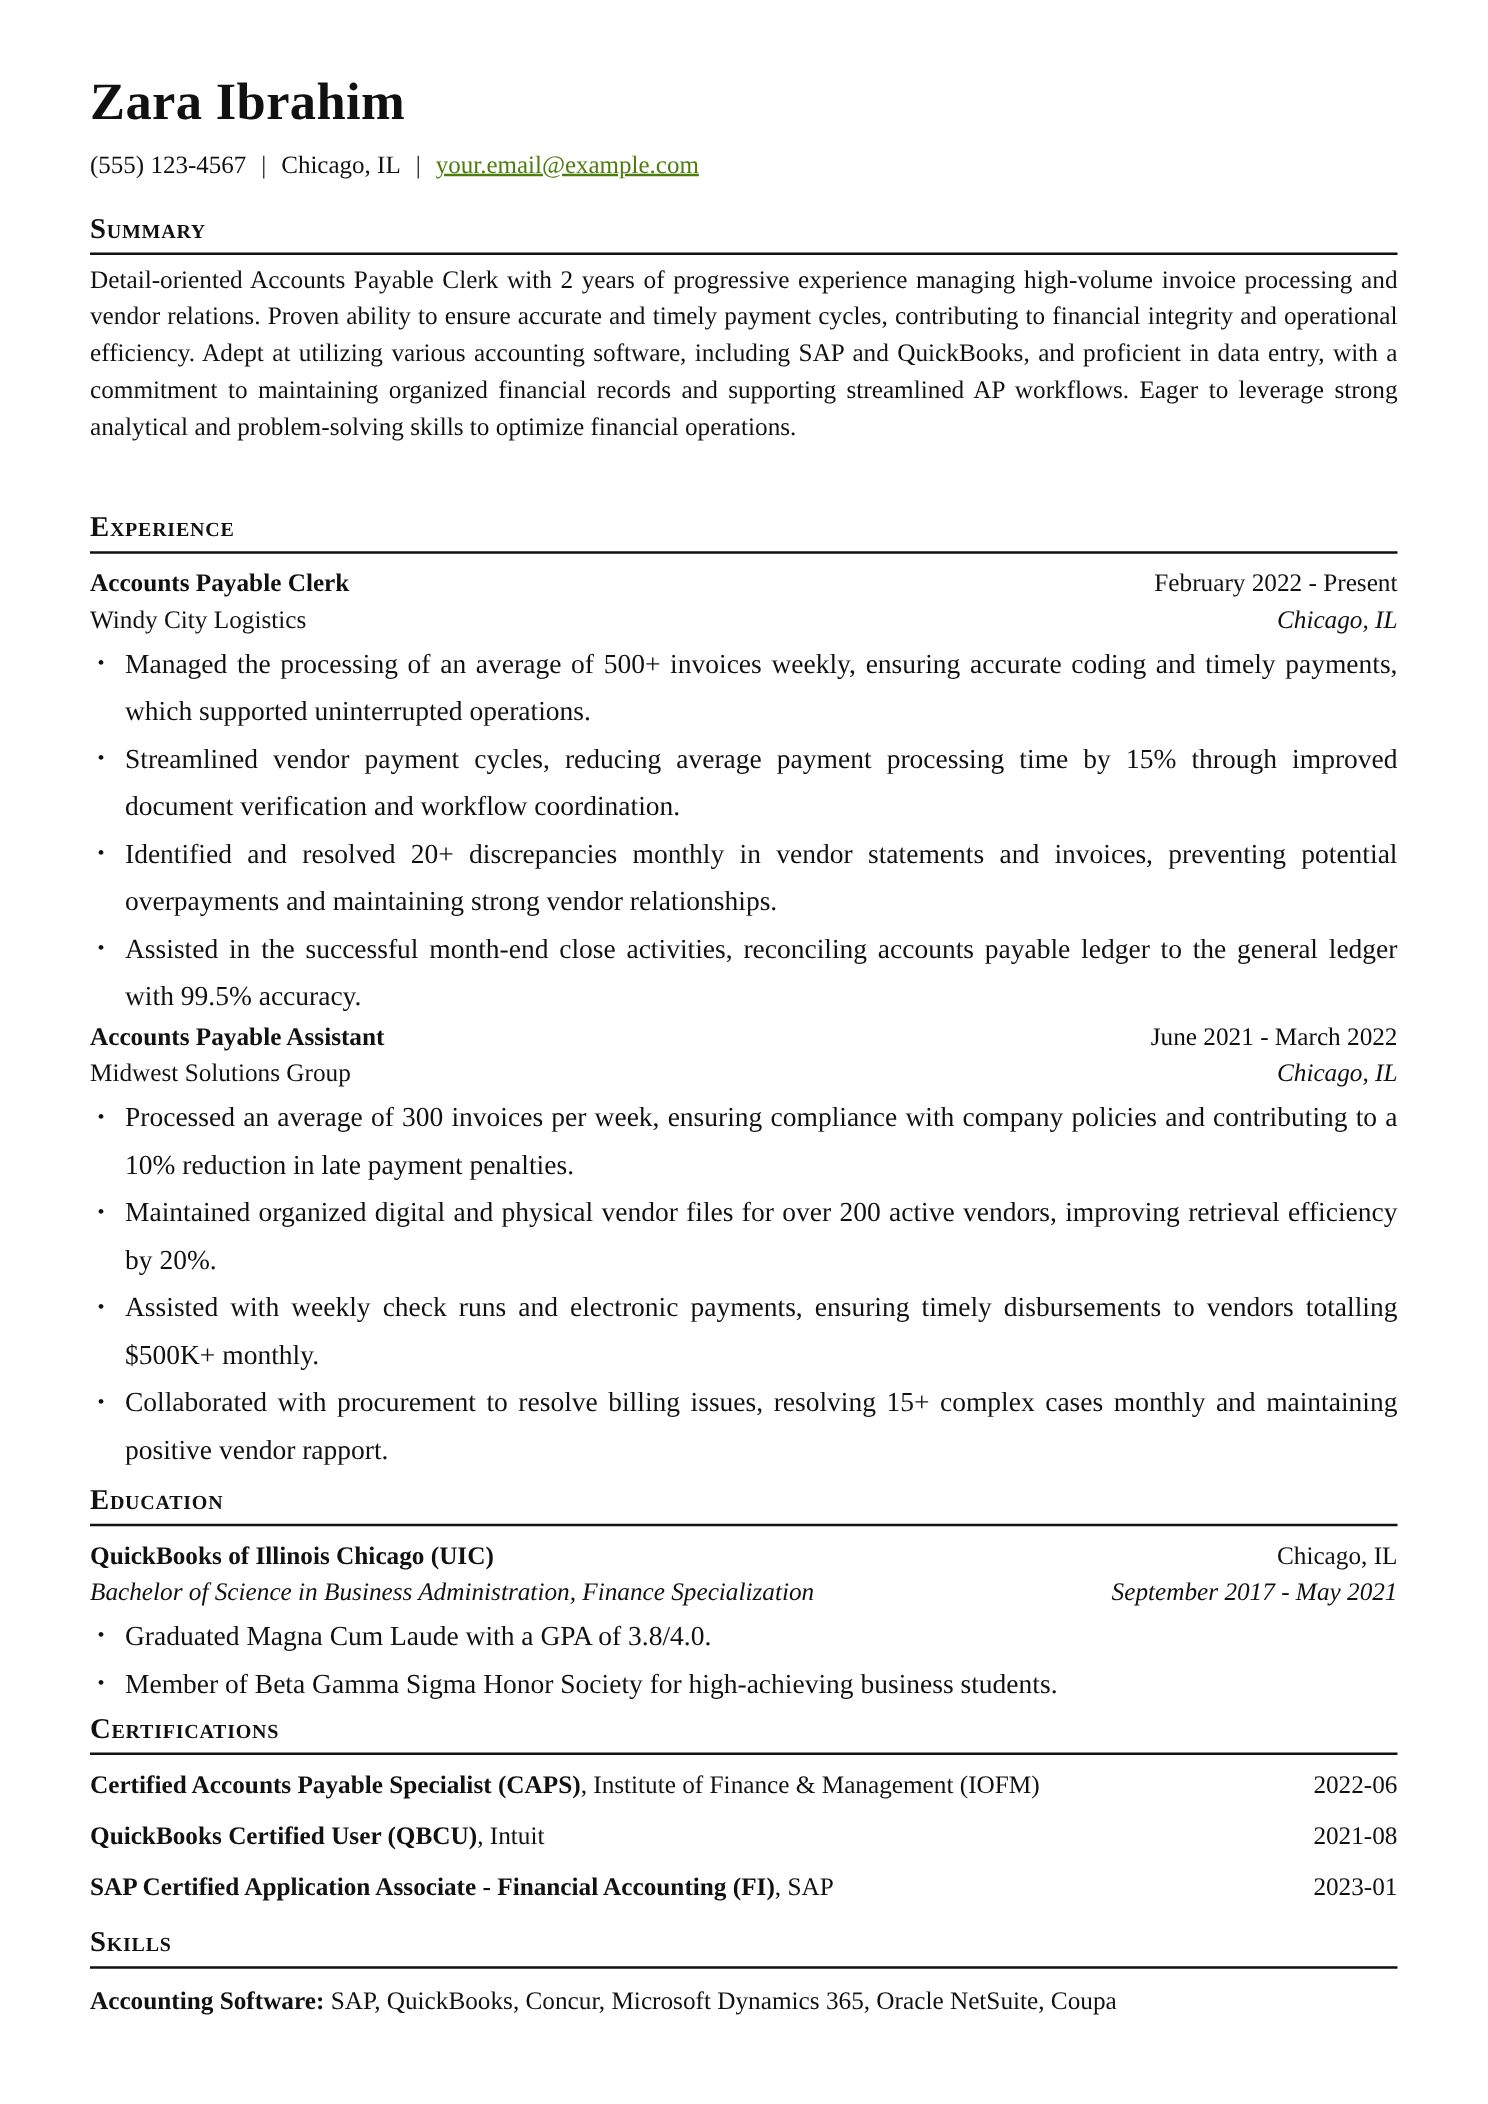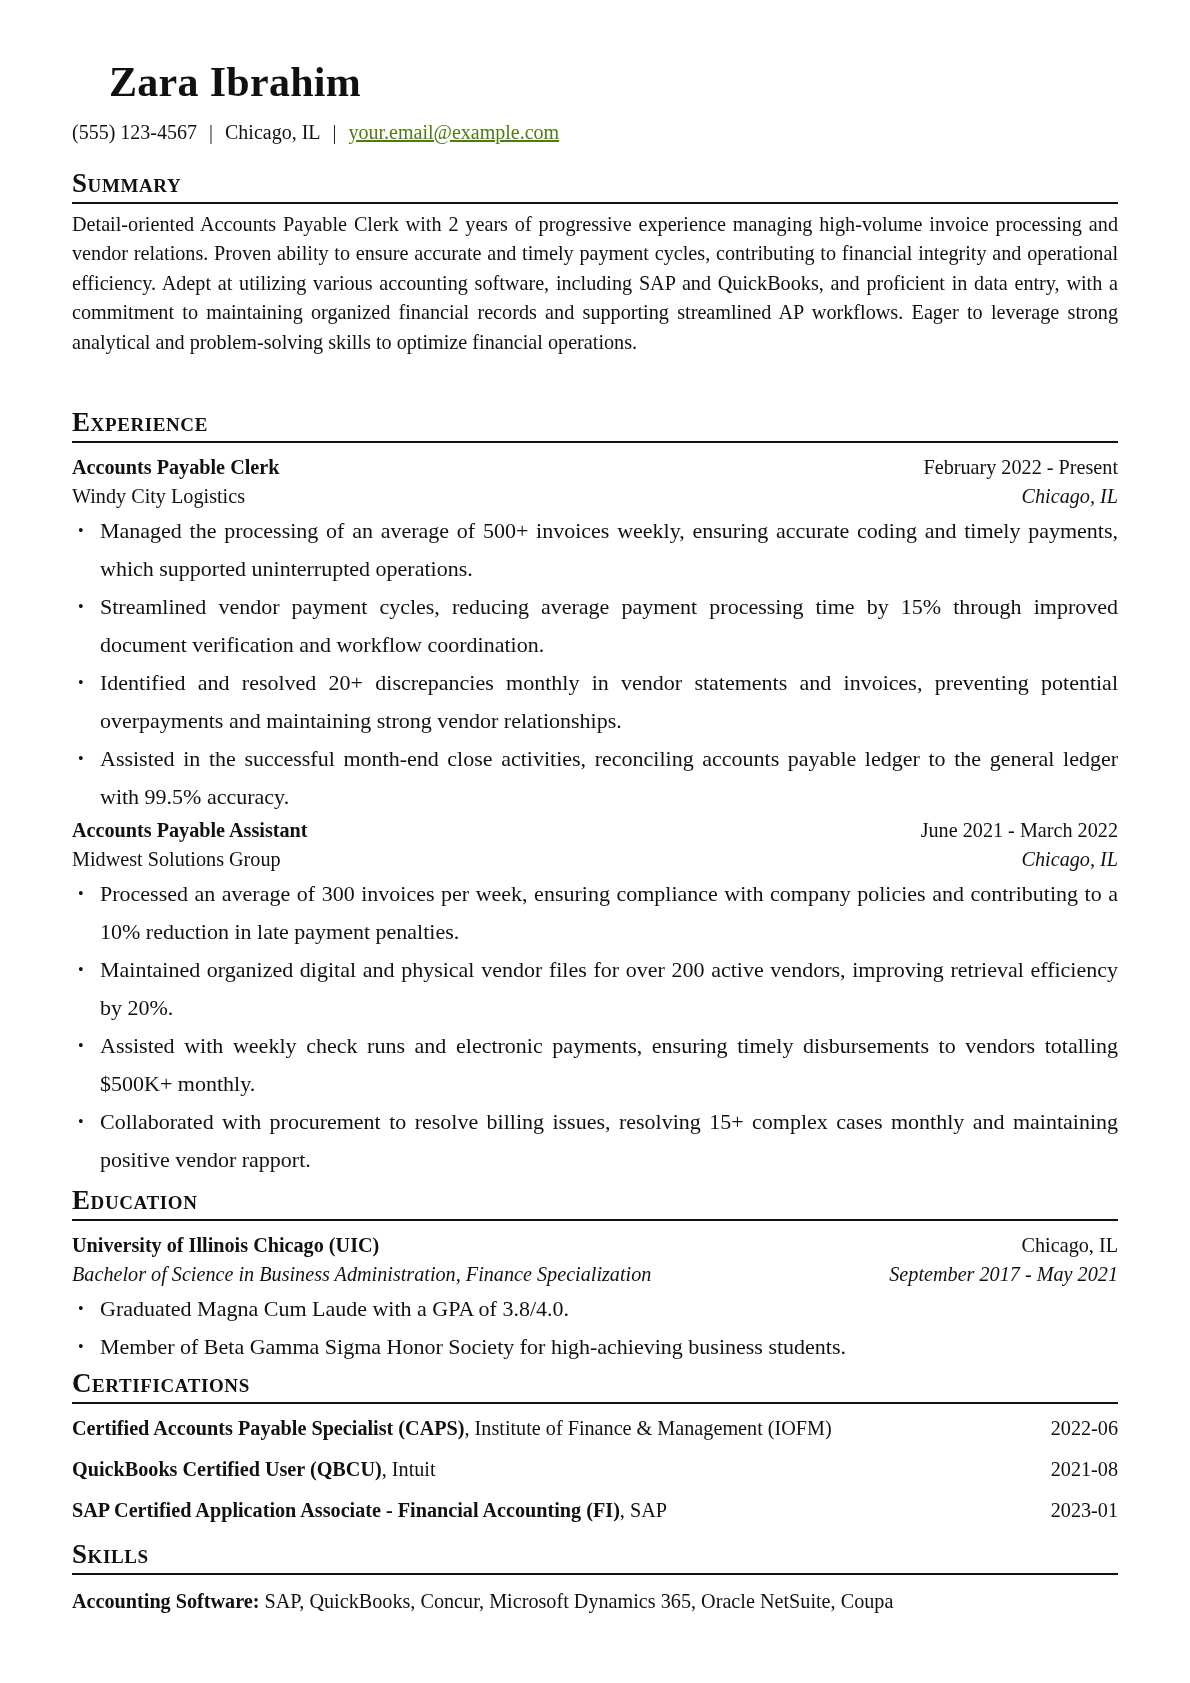--- a/index.html
+++ b/index.html
@@ -1,26 +1,26 @@
 <!DOCTYPE html>
 <html><head>
 <meta charset="utf-8">
 <style>
   html, body { margin: 0; padding: 0; background: #ffffff; }
   body { width: 1190px; height: 1683px; position: relative; overflow: hidden;
          font-family: "DejaVu Serif", "Liberation Serif", serif; color: #111; }
   .page { position: absolute; left: 72px; top: 0; width: 1046px; }
   .name { position: absolute; top: 58px; left: 0; font-size: 42px; font-weight: bold;
-          font-family: "Liberation Serif", serif; letter-spacing: 0.3px; margin-left: 37px; }
+          font-family: "Liberation Serif", serif; letter-spacing: 0.3px; }
   .contact { position: absolute; top: 121px; left: 0; font-size: 20px;
              font-family: "Liberation Serif", serif; white-space: nowrap; }
   .contact .sep { display: inline-block; margin: 0 12px; color: #222; }
   .contact a { color: #4d7c0f; text-decoration: underline; }
   .section { position: absolute; left: 0; width: 1046px; }
-  .sec-title { font-family: "Liberation Serif", serif; font-size: 27px; font-weight: bold;
+  .sec-title { font-family: "Liberation Serif", serif; font-size: 23px; font-weight: bold;
                font-variant: small-caps; letter-spacing: 0.6px; height: 26px; line-height: 26px; }
   .rule { height: 2px; background: #111; width: 100%; margin-top: 6px; }
   .text { font-family: "Liberation Serif", serif; font-size: 20.2px; line-height: 29.4px; text-align: justify; }
   .row { position: absolute; left: 0; width: 1046px; height: 29px; font-family: "Liberation Serif", serif;
          font-size: 20.2px; line-height: 29px; }
   .row .l { position: absolute; left: 0; white-space: nowrap; }
   .row .r { position: absolute; right: 0; white-space: nowrap; }
   .b { font-weight: bold; }
   .i { font-style: italic; }
   ul { list-style: none; margin: 0; padding: 0; }
@@ -79,21 +79,21 @@
     <li>Maintained organized digital and physical vendor files for over 200 active vendors, improving retrieval efficiency by 20%.</li>
     <li>Assisted with weekly check runs and electronic payments, ensuring timely disbursements to vendors totalling $500K+ monthly.</li>
     <li>Collaborated with procurement to resolve billing issues, resolving 15+ complex cases monthly and maintaining positive vendor rapport.</li>
   </ul>
 
   <div class="section" style="top:1187px;">
     <div class="sec-title">Education</div>
     <div class="rule"></div>
   </div>
   <div class="row" style="top:1231px;">
-    <span class="l b">University of Illinois Chicago (UIC)</span>
+    <span class="l b">QuickBooks of Illinois Chicago (UIC)</span>
     <span class="r">Chicago, IL</span>
   </div>
   <div class="row" style="top:1260px;">
     <span class="l i">Bachelor of Science in Business Administration, Finance Specialization</span>
     <span class="r i">September 2017 - May 2021</span>
   </div>
   <ul class="bullets" style="top:1290px;">
     <li>Graduated Magna Cum Laude with a GPA of 3.8/4.0.</li>
     <li>Member of Beta Gamma Sigma Honor Society for high-achieving business students.</li>
   </ul>

